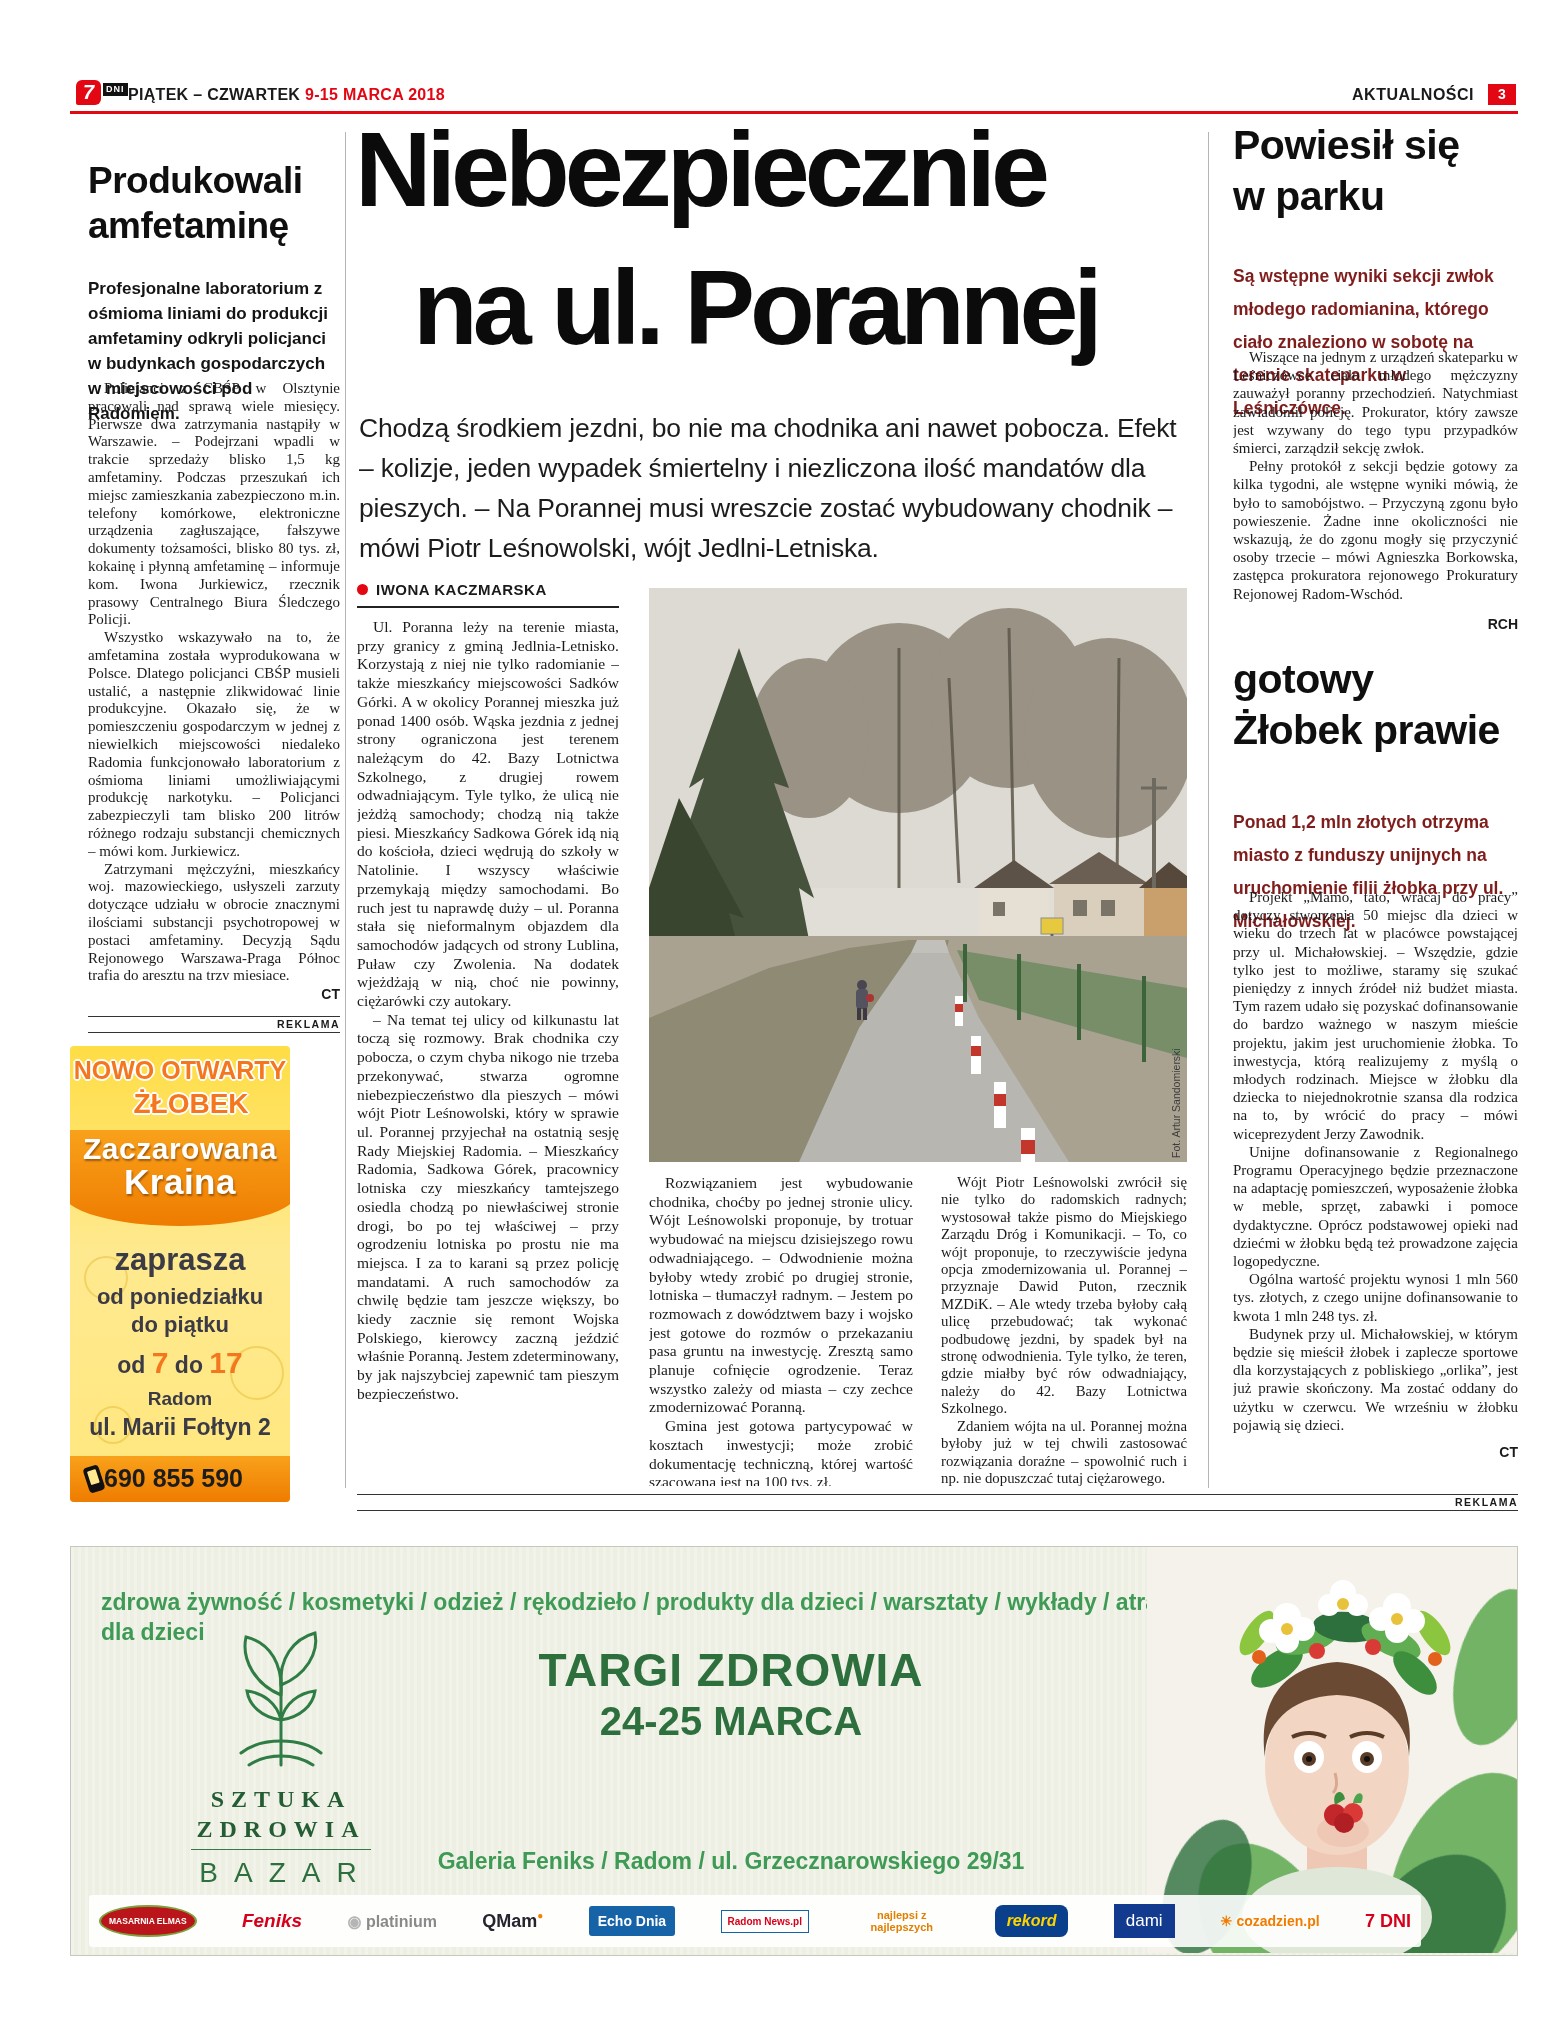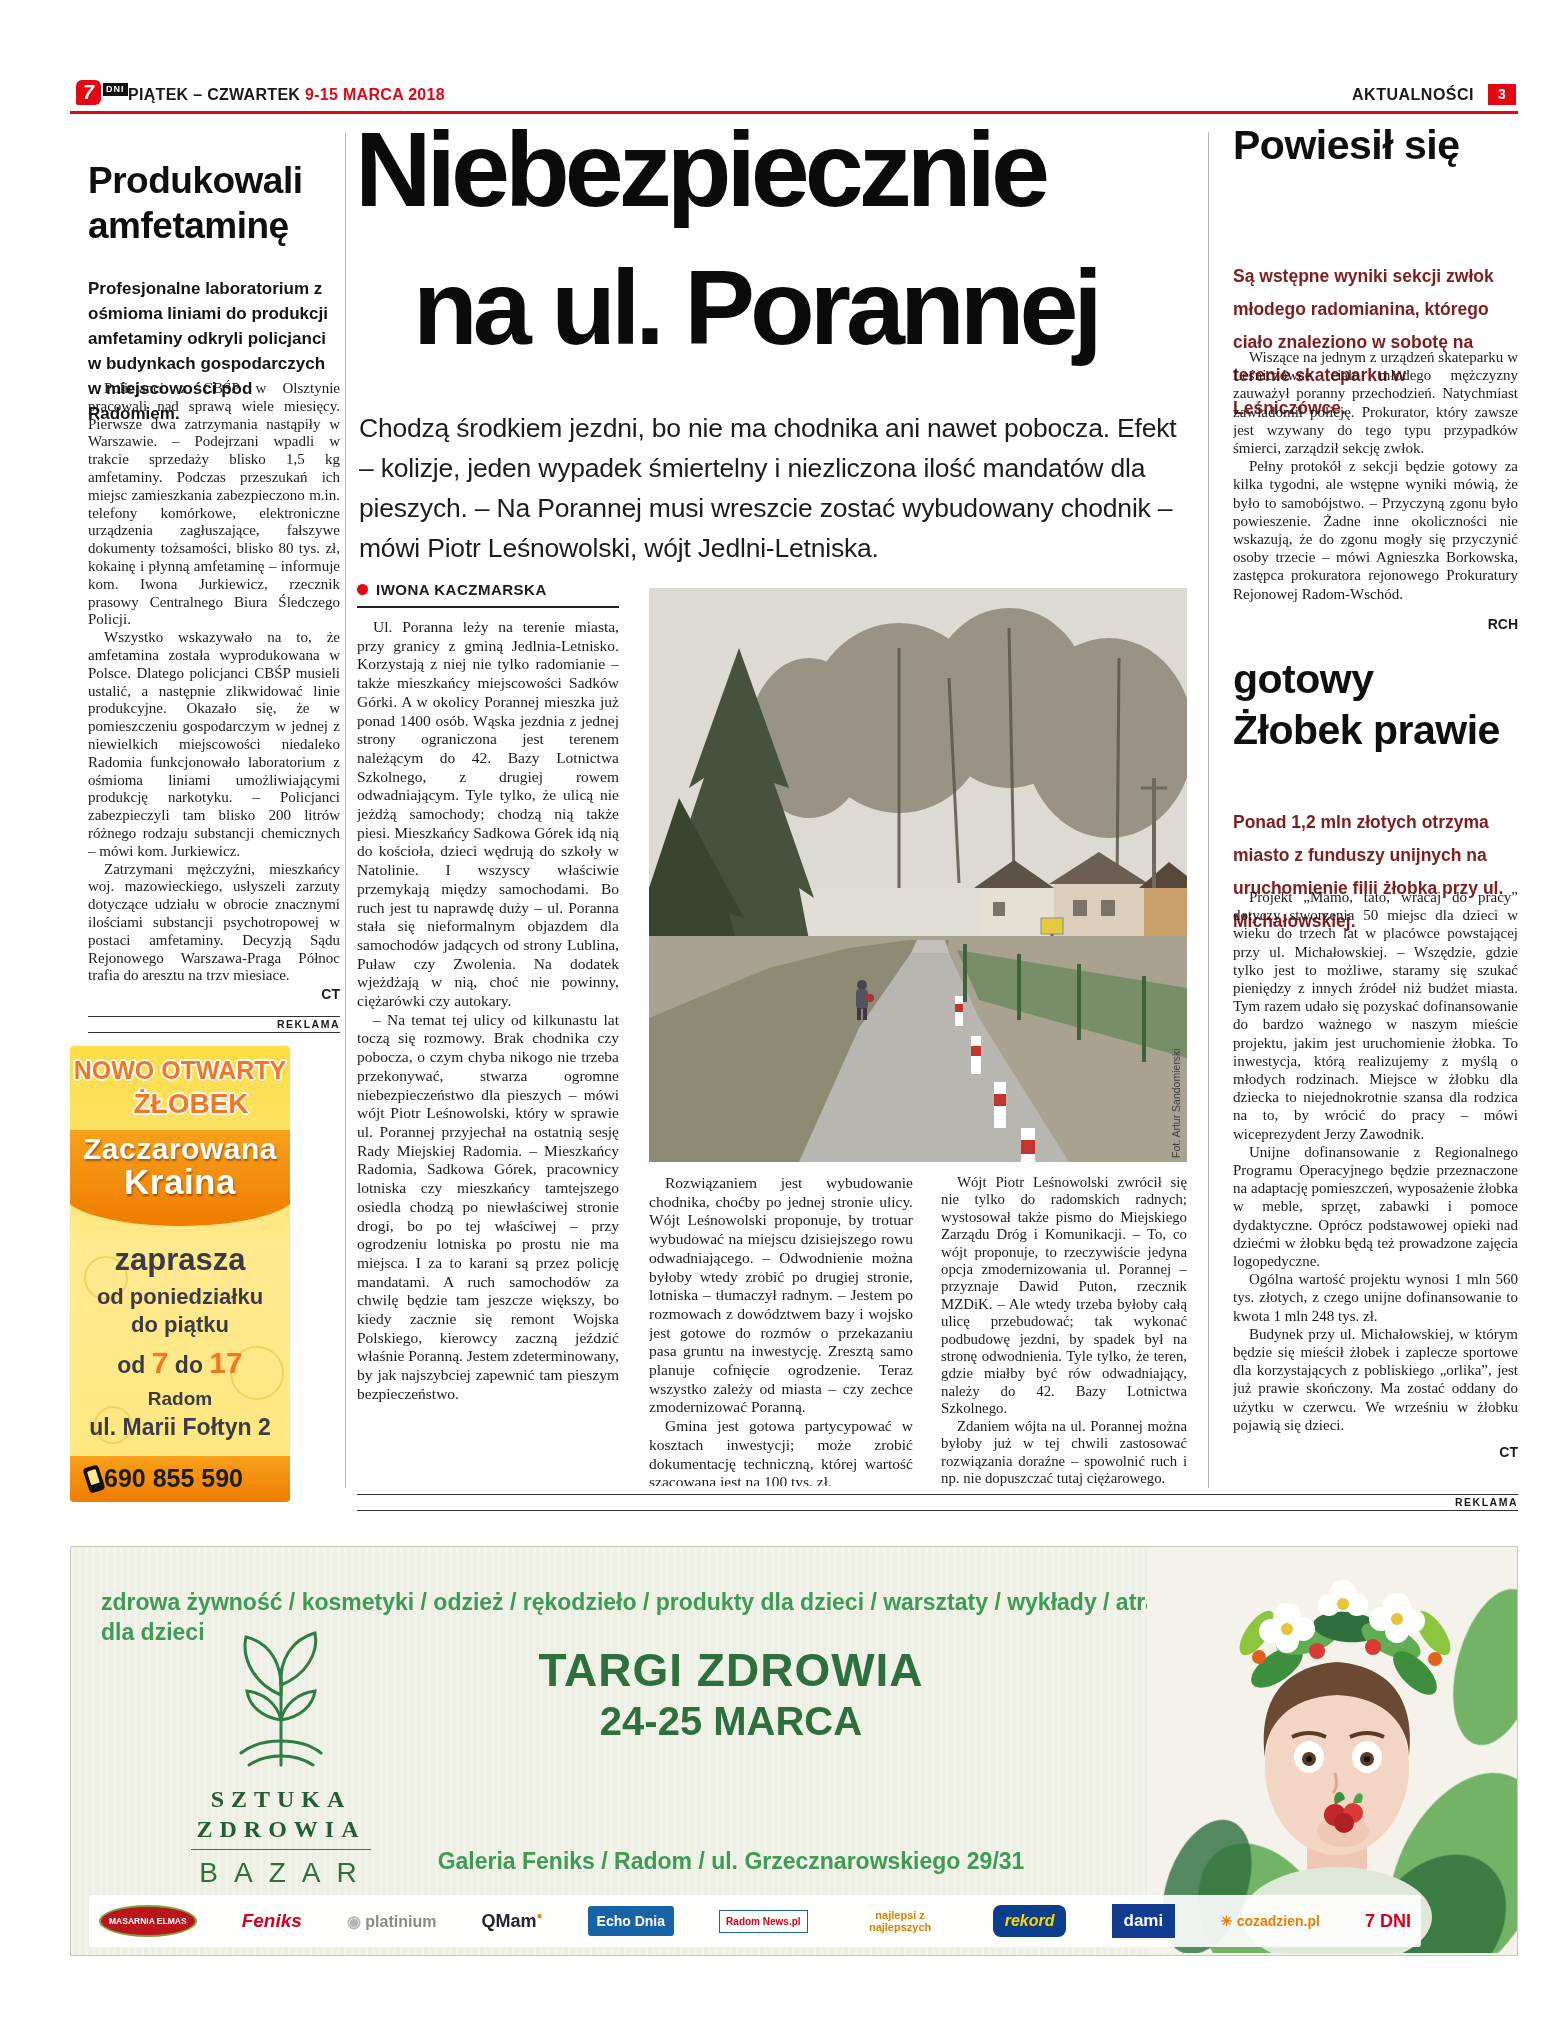--- a/index.html
+++ b/index.html
@@ -63,21 +63,21 @@
   .sp1{background:#b9151b;color:#fff;border:2px solid #7da23c;border-radius:50%;padding:9px 8px;font-size:8.5px;font-weight:800;}
   .sp2{color:#d6001c;font-size:19px;font-style:italic;font-weight:900;}
   .sp3{color:#8a8a8a;font-size:16px;font-weight:700;}
   .sp3::before{content:"◉ ";color:#b5b5b5;}
   .sp4{color:#26242e;font-size:18px;font-weight:900;}
   .sp4::after{content:"●";color:#f08300;font-size:10px;vertical-align:8px;}
   .sp5{background:#1763a8;color:#fff;font-size:14px;font-weight:800;padding:7px 9px;border-radius:3px;}
   .sp6{color:#d6001c;font-size:10px;font-weight:900;border:1.5px solid #1763a8;padding:5px 6px;}
   .sp7{color:#e07f00;font-size:11px;font-weight:800;max-width:95px;white-space:normal;line-height:12px;text-align:center;}
   .sp8{background:#0a3f8c;color:#ffd500;font-style:italic;font-size:16px;font-weight:800;padding:7px 12px;border-radius:8px;}
-  .sp9{background:#123a8f;color:#fff;font-size:17px;font-weight:700;padding:7px 12px;}
+  .sp9{background:#123a8f;color:#fff;font-size:17px;font-weight:400;padding:7px 12px;}
   .sp10{color:#f07d00;font-size:14px;font-weight:800;}
   .sp10::before{content:"☀ ";}
   .sp11{color:#d6001c;font-size:18px;font-weight:900;}
 </style>
 </head>
 <body>
 
 <div class="page">
 
   <div class="abs" style="left:76px;top:80px;">
@@ -239,20 +239,21 @@
       </g>
 
       <line x1="505" y1="190" x2="505" y2="300" stroke="#6e695e" stroke-width="4"></line>
       <line x1="492" y1="200" x2="518" y2="200" stroke="#6e695e" stroke-width="3"></line>
     </svg>
   </div>
   <div class="abs credit" style="left:1170px;top:1028px;height:130px;">Fot. Artur Sandomierski</div>
 
   <div class="abs h-sb" style="left:1233px;top:120px;width:285px;">
     <div>Powiesił się</div>
+    <div>w parku</div>
   </div>
   <div class="abs lead-sb" style="left:1233px;top:240px;width:285px;">Są wstępne wyniki sekcji zwłok młodego radomianina, którego ciało znaleziono w sobotę na terenie skateparku w Leśniczówce.</div>
   <div class="abs body-sb just" style="left:1233px;top:348px;width:285px;height:262px;">
     <p class="art">Wiszące na jednym z urządzeń skateparku w Leśniczówce ciało młodego mężczyzny zauważył poranny przechodzień. Natychmiast zawiadomił policję. Prokurator, który zawsze jest wzywany do tego typu przypadków śmierci, zarządził sekcję zwłok.</p>
     <p class="art">Pełny protokół z sekcji będzie gotowy za kilka tygodni, ale wstępne wyniki mówią, że było to samobójstwo. – Przyczyną zgonu było powieszenie. Żadne inne okoliczności nie wskazują, że do zgonu mogły się przyczynić osoby trzecie – mówi Agnieszka Borkowska, zastępca prokuratora rejonowego Prokuratury Rejonowej Radom-Wschód.</p>
   </div>
   <div class="abs signoff" style="left:1233px;top:616px;width:285px;">RCH</div>
 
   <div class="abs h-sb" style="left:1233px;top:654px;width:285px;">
     <div>gotowy</div>

